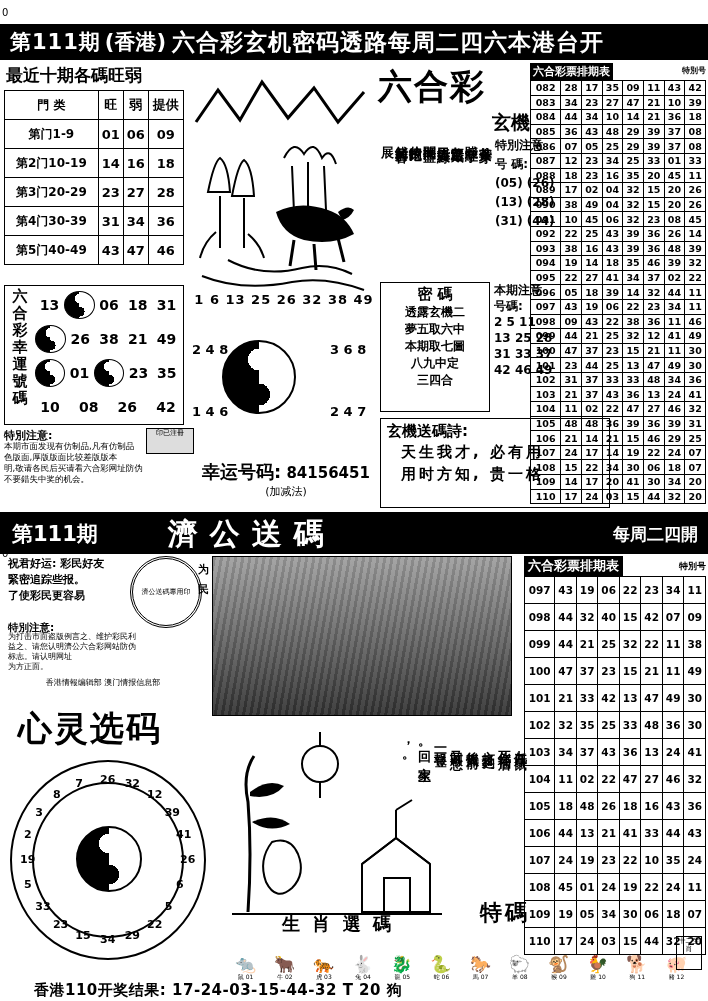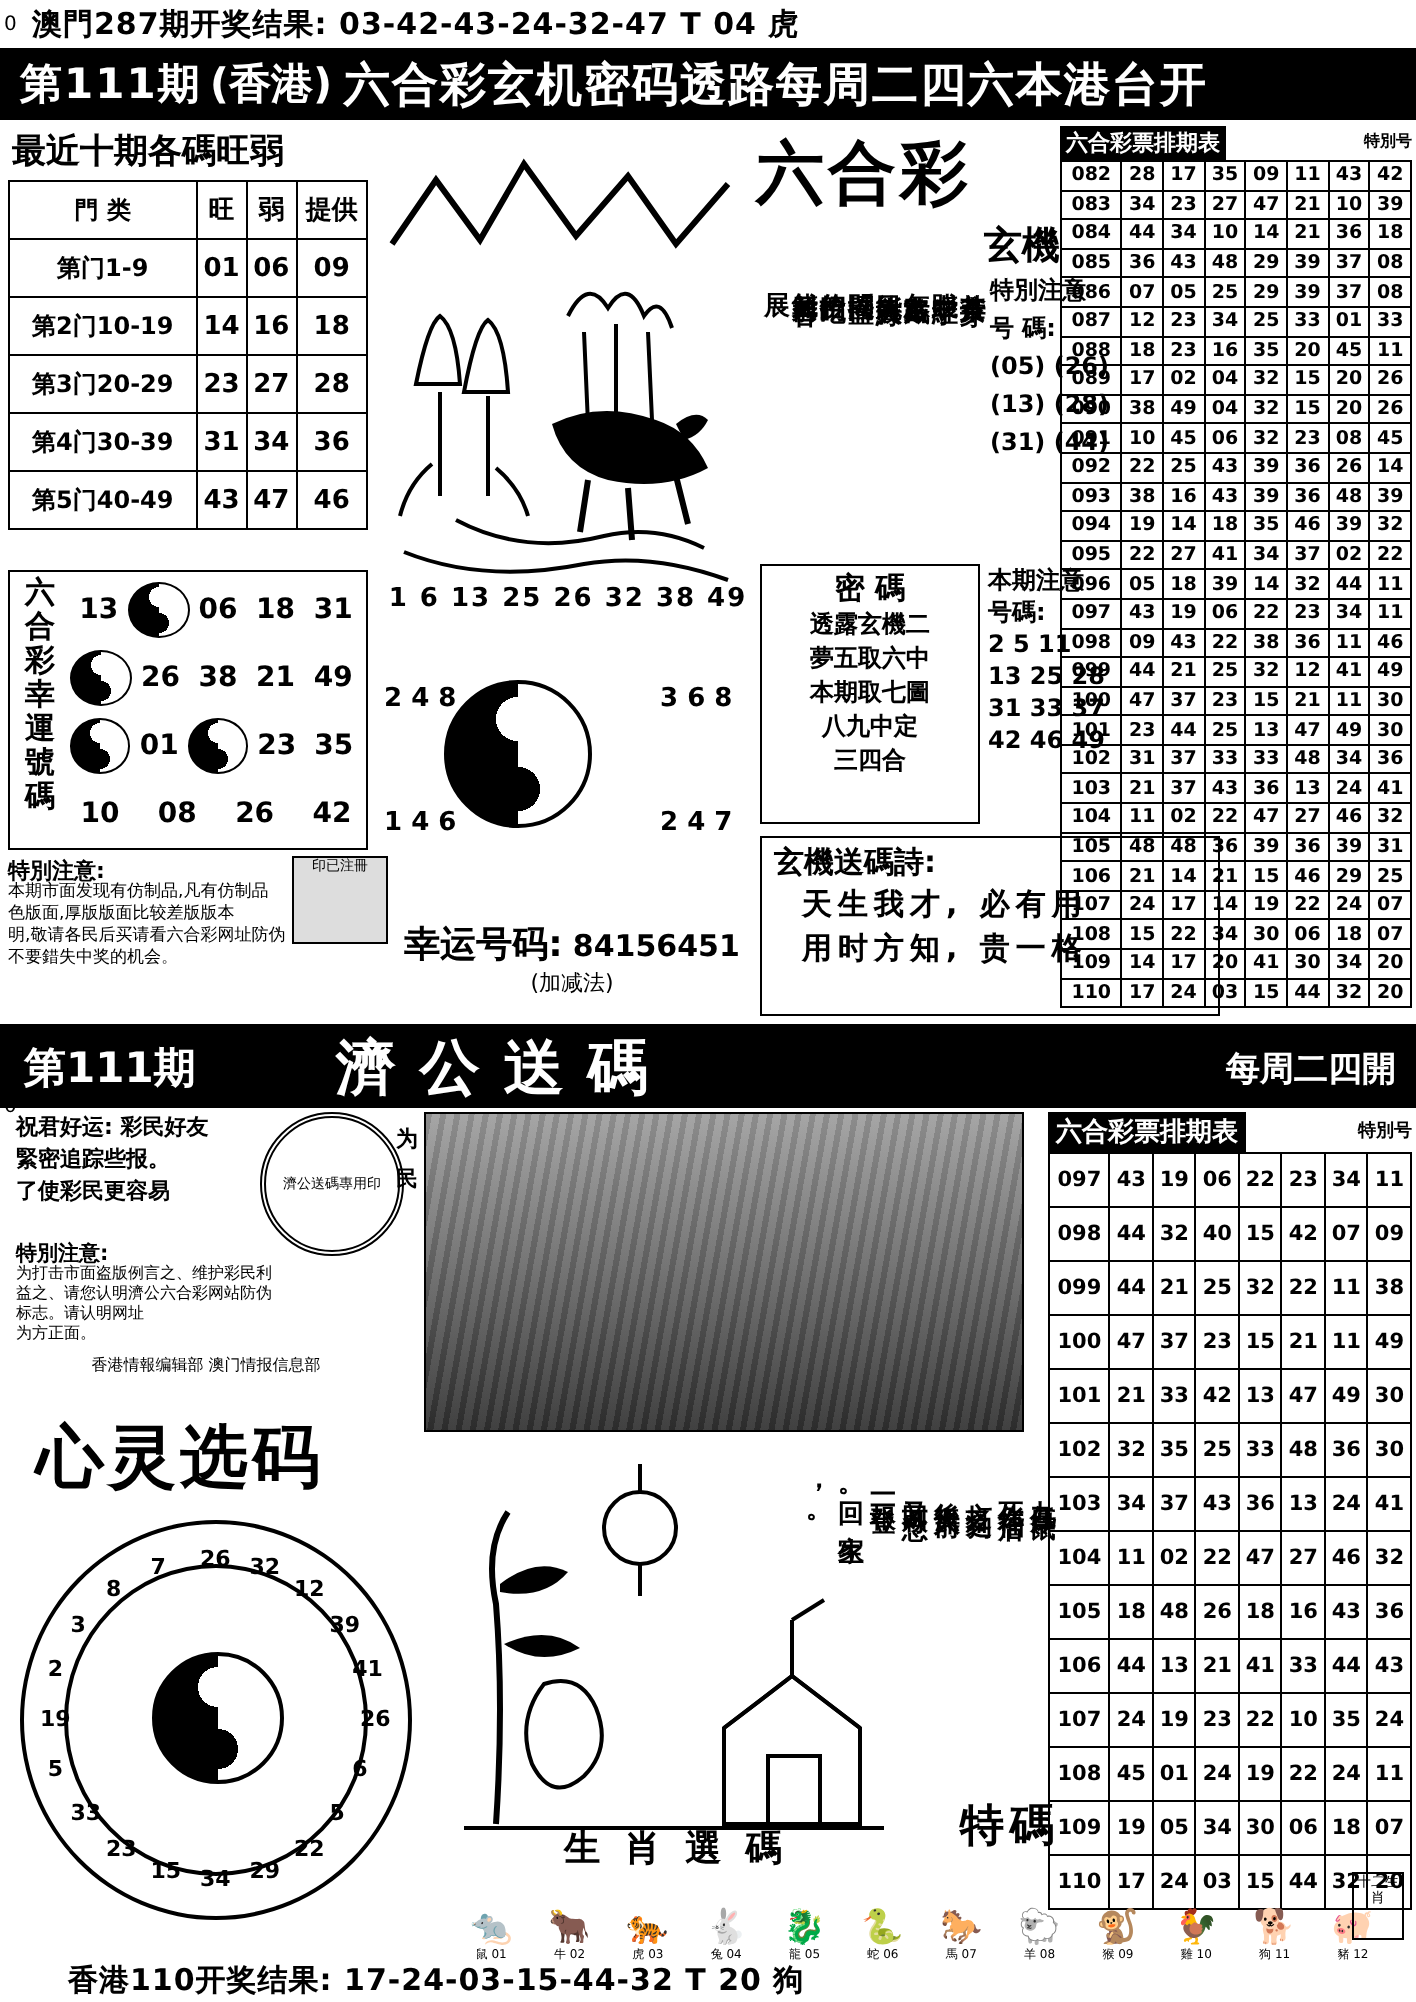--- a/index.html
+++ b/index.html
@@ -175,21 +175,20 @@
           font-size:15px;font-weight:bold;}
   .bottom .t{padding-left:34px;letter-spacing:.5px;}
 </style>
 </head>
 <body>
 
 <div class="page">
 
   <div class="blk topline">
     <span class="zero">0</span>
-    <span class="txt">澳門287期开奖结果: 03-42-43-24-32-47 T 04 虎</span>
   </div>
 
   <div class="blk masthead">
     <span class="issue">第111期</span>
     <span class="hk">(香港)</span>
     <span class="title">六合彩玄机密码透路每周二四六本港台开</span>
   </div>
 
   <div class="blk lt">
     <div class="cap">最近十期各碼旺弱</div>
@@ -268,21 +267,21 @@
     </div>
   </div>
 
   <div class="blk note-left">
     <div class="ttl">特別注意:</div>
     <div>本期市面发现有仿制品,凡有仿制品</div>
     <div>色版面,厚版版面比较差版版本</div>
     <div>明,敬请各民后买请看六合彩网址防伪</div>
     <div>不要錯失中奖的机会。</div>
   </div>
-  <div class="blk" style="top:428px;left:146px;width:48px;height:44px;border:1px solid #000;font-size:7px;text-align:center;line-height:8px;background:#ddd;">印已注冊</div>
+  <div class="blk" style="top:428px;left:146px;width:48px;height:26px;border:1px solid #000;font-size:7px;text-align:center;line-height:8px;background:#ddd;">印已注冊</div>
 
   <div class="blk art">
     <svg width="190" height="230" viewBox="0 0 190 230">
       <polyline points="8,60 30,28 52,58 74,20 100,56 126,26 150,60 176,30" fill="none" stroke="#000" stroke-width="3"></polyline>
       <path d="M20,130 q6,-30 12,-34 q8,6 10,34 z" fill="none" stroke="#000" stroke-width="2"></path>
       <path d="M44,134 q6,-32 12,-36 q8,6 10,36 z" fill="none" stroke="#000" stroke-width="2"></path>
       <path d="M32,134 l0,52 M56,136 l0,50" stroke="#000" stroke-width="2" fill="none"></path>
       <path d="M28,170 q-12,10 -16,26 M60,172 q12,10 16,24" stroke="#000" stroke-width="2" fill="none"></path>
       <path d="M96,96 q10,-20 20,-4 q10,-16 18,4 q8,-12 14,6" stroke="#000" stroke-width="2" fill="none"></path>
       <path d="M104,104 l2,46 M120,100 l0,48 M136,104 l2,44" stroke="#000" stroke-width="2" fill="none"></path>

